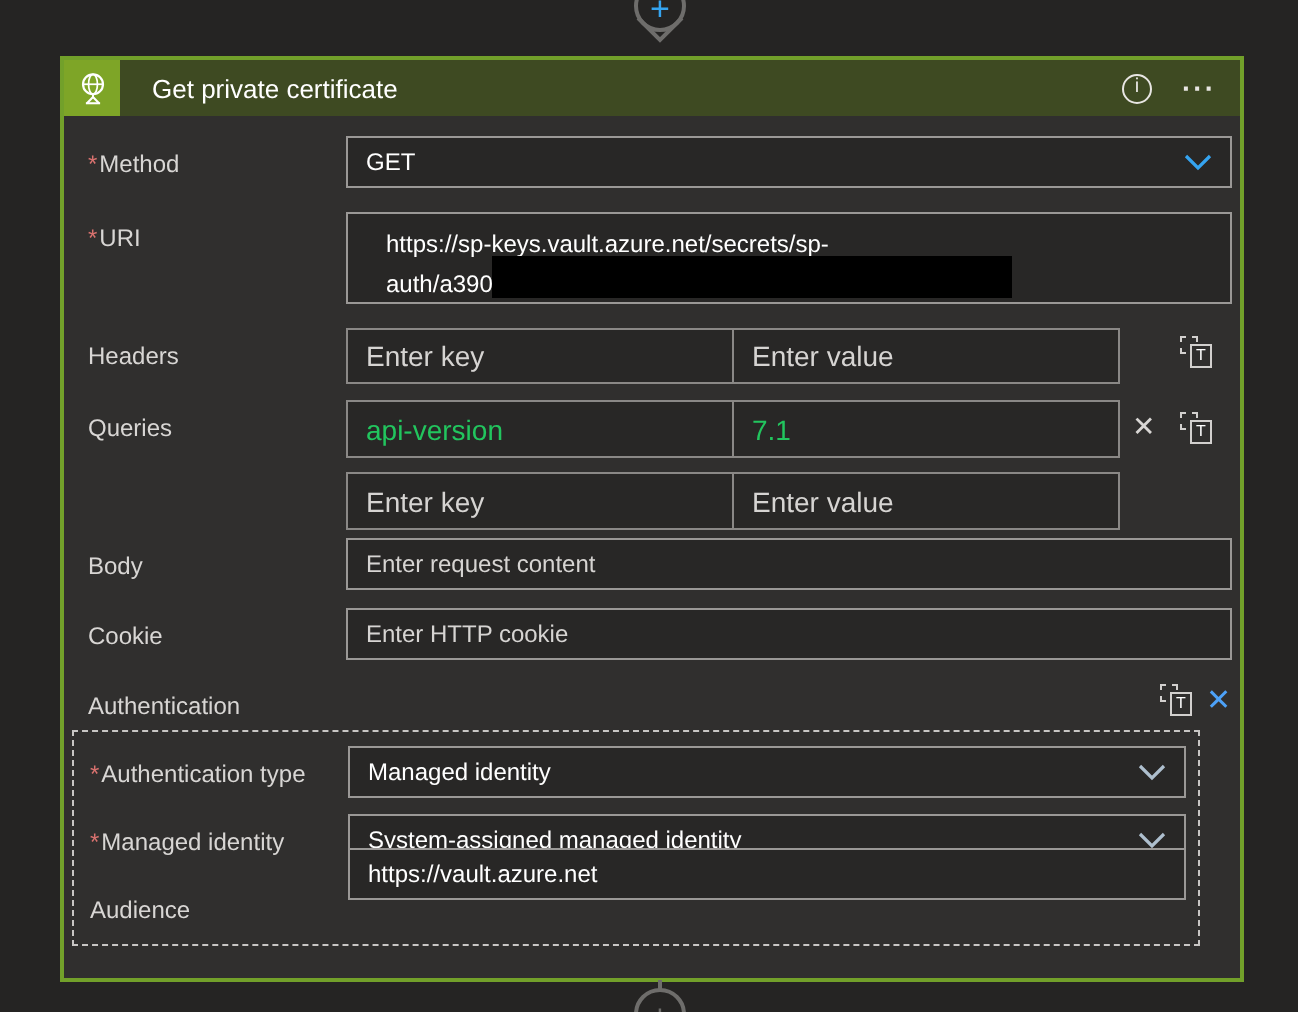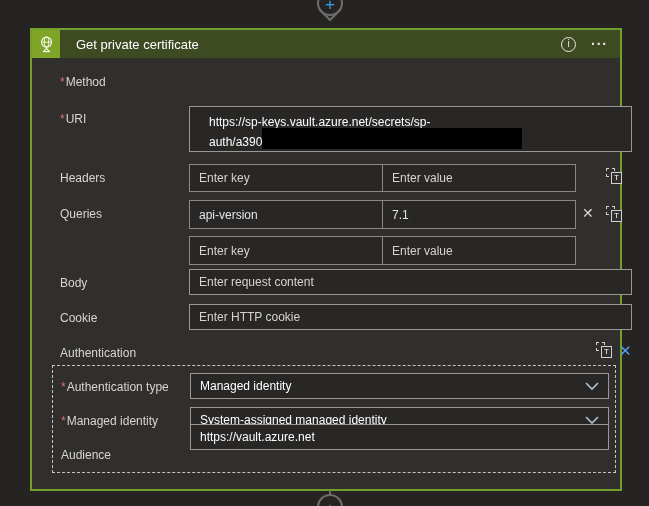--- a/index.html
+++ b/index.html
@@ -19,21 +19,21 @@
   .card{position:absolute;left:30px;top:28px;width:592px;height:463px;box-sizing:border-box;
     background:#302f2e;border:2px solid #72a02a;}
   .card-header{height:28px;background:#3e4a22;display:flex;align-items:center;}
   .icon-box{width:28px;height:28px;background:#7ea527;display:flex;align-items:center;justify-content:center;flex:0 0 28px;}
   .card-title{margin-left:16px;color:#ffffff;font-size:13px;flex:1;}
   .header-actions{display:flex;align-items:center;gap:15px;margin-right:12px;}
   .info-icon{width:15px;height:15px;border:1px solid #e8e6e3;border-radius:50%;color:#e8e6e3;
     font-size:10px;display:flex;align-items:center;justify-content:center;line-height:1;box-sizing:border-box;}
   .menu-icon{color:#e8e6e3;font-size:14px;font-weight:bold;letter-spacing:1px;line-height:1;}
 
-  .card-body{position:relative;width:588px;height:431px;margin-left:16px;}
+  .card-body{position:relative;width:588px;height:431px;}
   .flabel{position:absolute;left:12px;color:#d8d6d4;font-size:12px;}
   .req{color:#d9726f;margin-right:1px;}
 
   .field{position:absolute;box-sizing:border-box;background:#282726;border:1px solid #9a9896;
     color:#ffffff;font-size:12px;display:flex;align-items:center;padding:0 9px;}
   .field input{background:transparent;border:none;outline:none;color:#ffffff;font-size:12px;width:100%;
     font-family:"Liberation Sans", sans-serif;padding:0;}
   .field input::placeholder, .kv-cell input::placeholder{color:#d6d4d2;opacity:1;}
   .chev{margin-left:auto;}
 
@@ -46,21 +46,21 @@
   
   .lbl-headers{top:113px;} .lbl-queries{top:149px;}
   .kv-table{position:absolute;left:141px;width:387px;display:flex;flex-direction:column;}
   .tbl-headers{top:106px;} .tbl-queries{top:142px;gap:8px;}
   .kv-row{display:flex;height:28px;}
   .tbl-queries .kv-row{height:29px;}
   .kv-row + .kv-row{margin-top:-1px;}
   .kv-cell{box-sizing:border-box;border:1px solid #8a8886;background:#282726;display:flex;align-items:center;padding:0 9px;}
   .kv-cell.key{flex:0 0 194px;}
   .kv-cell.val{flex:1;margin-left:-1px;}
-  .kv-cell input{background:transparent;border:none;outline:none;color:#e5e5e5;font-size:12px;width:100%;
+  .kv-cell input{background:transparent;border:none;outline:none;color:#22c55e;font-size:14px;width:100%;
     font-family:"Liberation Sans", sans-serif;padding:0;}
   
   .x-btn{position:absolute;color:#d8d6d4;font-size:14px;line-height:1;cursor:pointer;}
   .x-queries{left:534px;top:148px;}
   .x-auth{left:571px;top:285px;color:#4da2f8;font-size:15px;}
   .ticon{position:absolute;width:16px;height:16px;}
   .t-headers{left:558px;top:110px;}
   .t-queries{left:558px;top:148px;}
   .t-auth{left:548px;top:284px;}
   .ticon .dash{position:absolute;left:0;top:0;width:9px;height:9px;border:1px dashed #d2d0ce;box-sizing:border-box;}
@@ -106,20 +106,26 @@
         <div class="info-icon">
           <span>i</span>
         </div>
         <span class="menu-icon">···</span>
       </div>
     </div>
 
     <div class="card-body">
 
       <span class="flabel lbl-method"><span class="req">*</span><span>Method</span></span>
+      <div class="field fld-method">
+        <span>GET</span>
+        <svg class="chev" width="14" height="9" viewBox="0 0 14 9">
+          <polyline points="1,1 7,7 13,1" fill="none" stroke="#35a4f0" stroke-width="1.6"></polyline>
+        </svg>
+      </div>
 
       <span class="flabel lbl-uri"><span class="req">*</span><span>URI</span></span>
       <div class="field fld-uri">
         <span class="uri-line">https://sp-keys.vault.azure.net/secrets/sp-</span>
         <span class="uri-line">auth/a390</span>
         <div class="redaction"></div>
       </div>
 
       <span class="flabel lbl-headers">Headers</span>
       <div class="kv-table tbl-headers">

